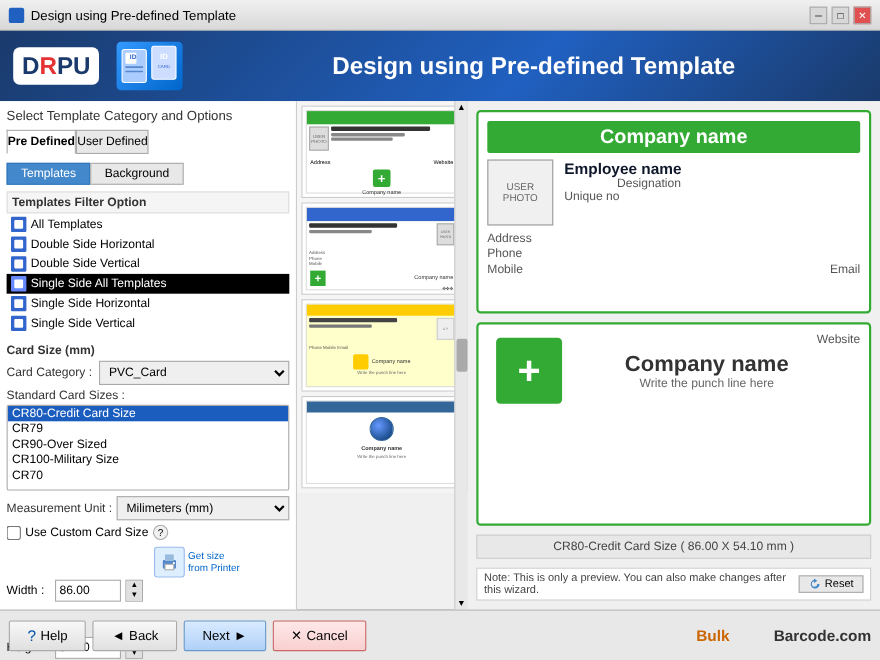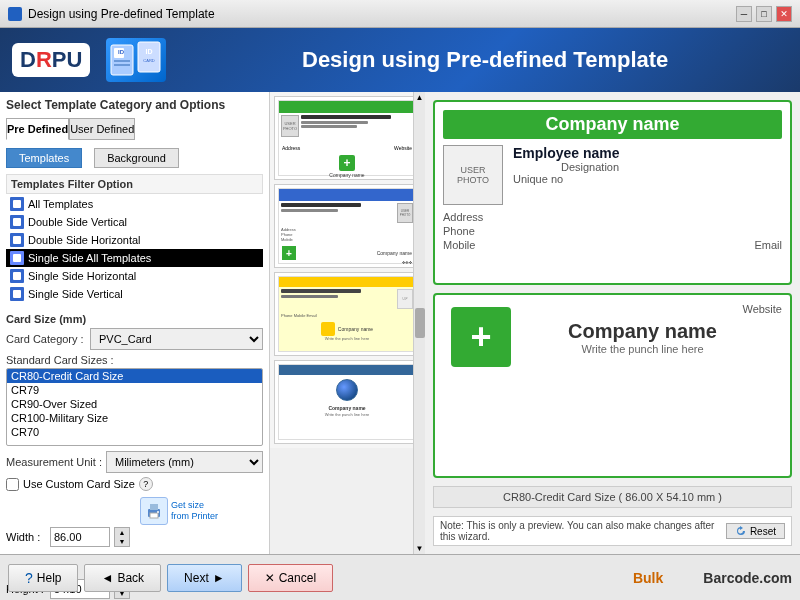--- a/index.html
+++ b/index.html
@@ -68,21 +68,21 @@
     .left-panel {
       width: 270px;
       background: white;
       border-right: 1px solid #ccc;
       padding: 6px;
       display: flex;
       flex-direction: column;
     }
     .section-title {
       font-size: 12px;
-      font-weight: bold;
+      font-weight: normal;
       color: #333;
       margin-bottom: 6px;
     }
     .tabs-row {
       display: flex;
       gap: 0;
       margin-bottom: 8px;
     }
     .tab-btn {
       padding: 4px 0;
@@ -92,21 +92,21 @@
       background: #e8e8e8;
     }
     .tab-btn.active {
       background: white;
       border-bottom: 1px solid white;
       font-weight: bold;
     }
 
     .template-tabs {
       display: flex;
-      gap: 12px;
+      gap: 0;
       margin-bottom: 6px;
     }
     .template-tab {
       padding: 3px 12px;
       font-size: 11px;
       cursor: pointer;
       border: 1px solid #aaa;
       background: #e8e8e8;
     }
     .template-tab.active {
@@ -430,29 +430,29 @@
             </svg>
         </div>
         <span>All Templates</span>
       </div>
       <div class="filter-item">
         <div class="filter-icon">
           <svg viewBox="0 0 10 10">
               <rect x="1" y="1" width="8" height="8" fill="white" rx="1"></rect>
             </svg>
         </div>
-        <span>Double Side Vertical</span>
+        <span>Double Side Horizontal</span>
       </div>
       <div class="filter-item">
         <div class="filter-icon">
           <svg viewBox="0 0 10 10">
               <rect x="1" y="1" width="8" height="8" fill="white" rx="1"></rect>
             </svg>
         </div>
-        <span>Double Side Horizontal</span>
+        <span>Double Side Vertical</span>
       </div>
       <div class="filter-item active">
         <div class="filter-icon" style="background:#6688ff;">
           <svg viewBox="0 0 10 10">
               <rect x="1" y="1" width="8" height="8" fill="white" rx="1"></rect>
             </svg>
         </div>
         <span>Single Side All Templates</span>
       </div>
       <div class="filter-item">

